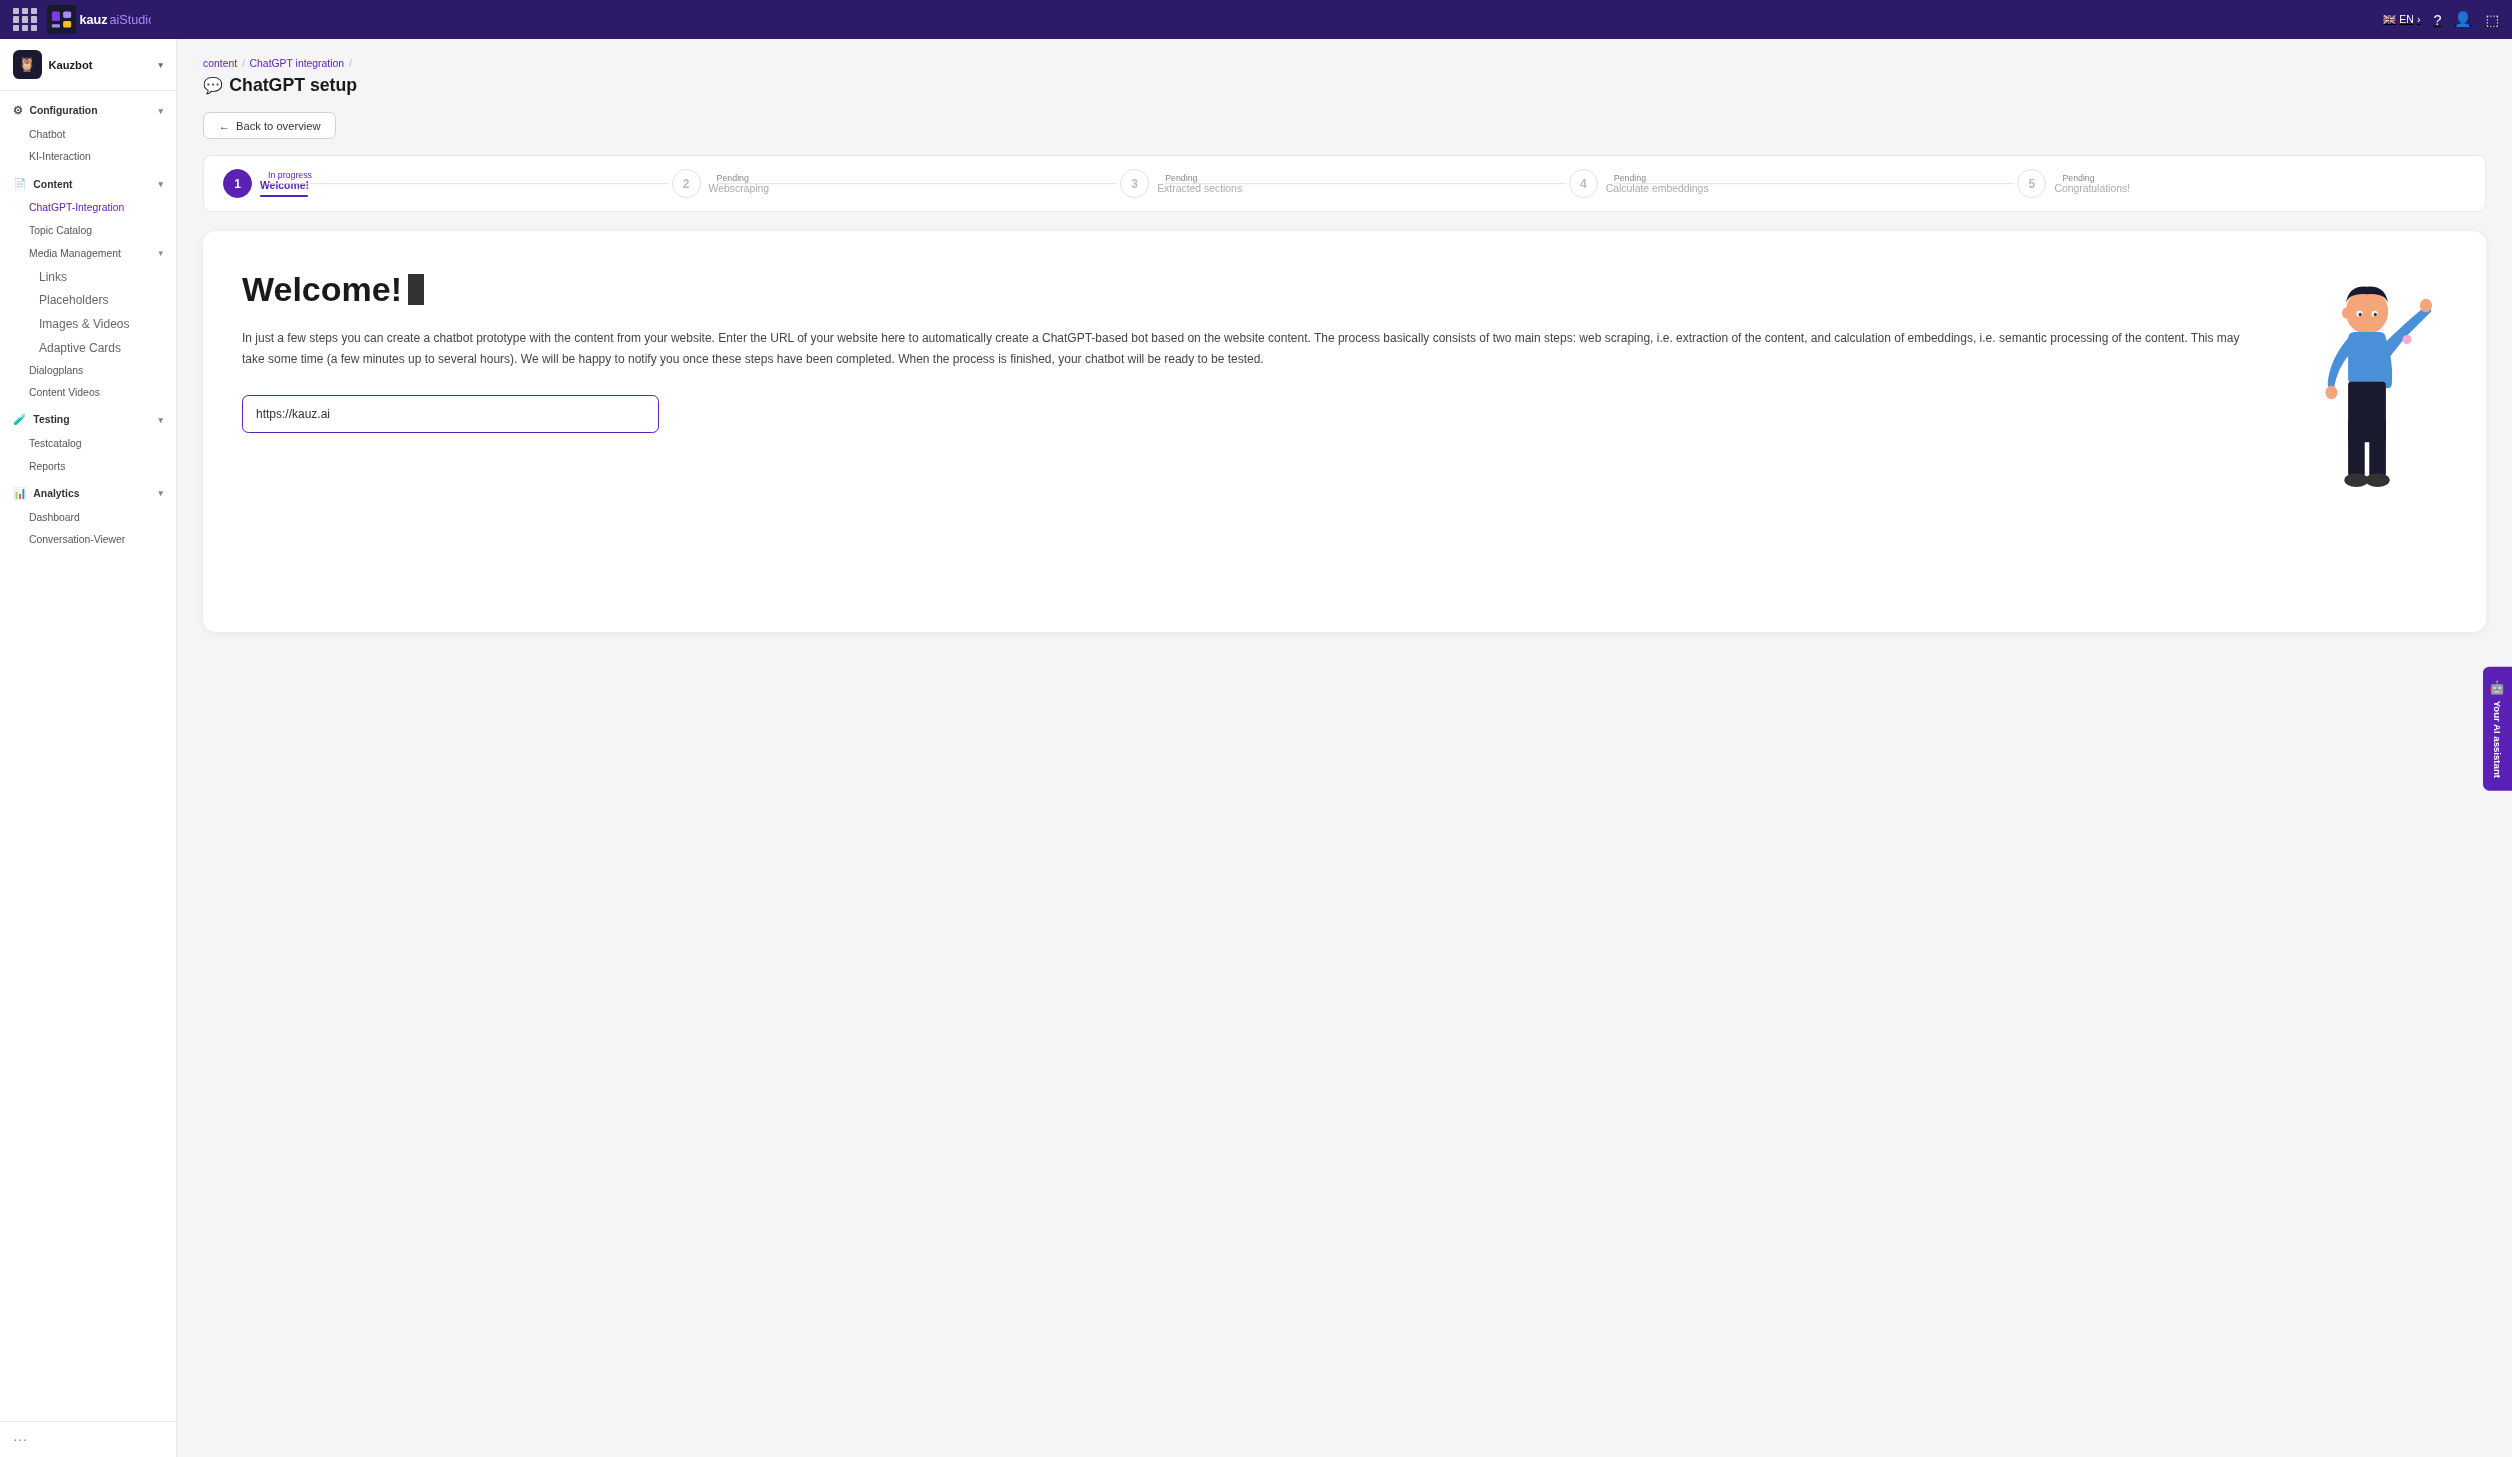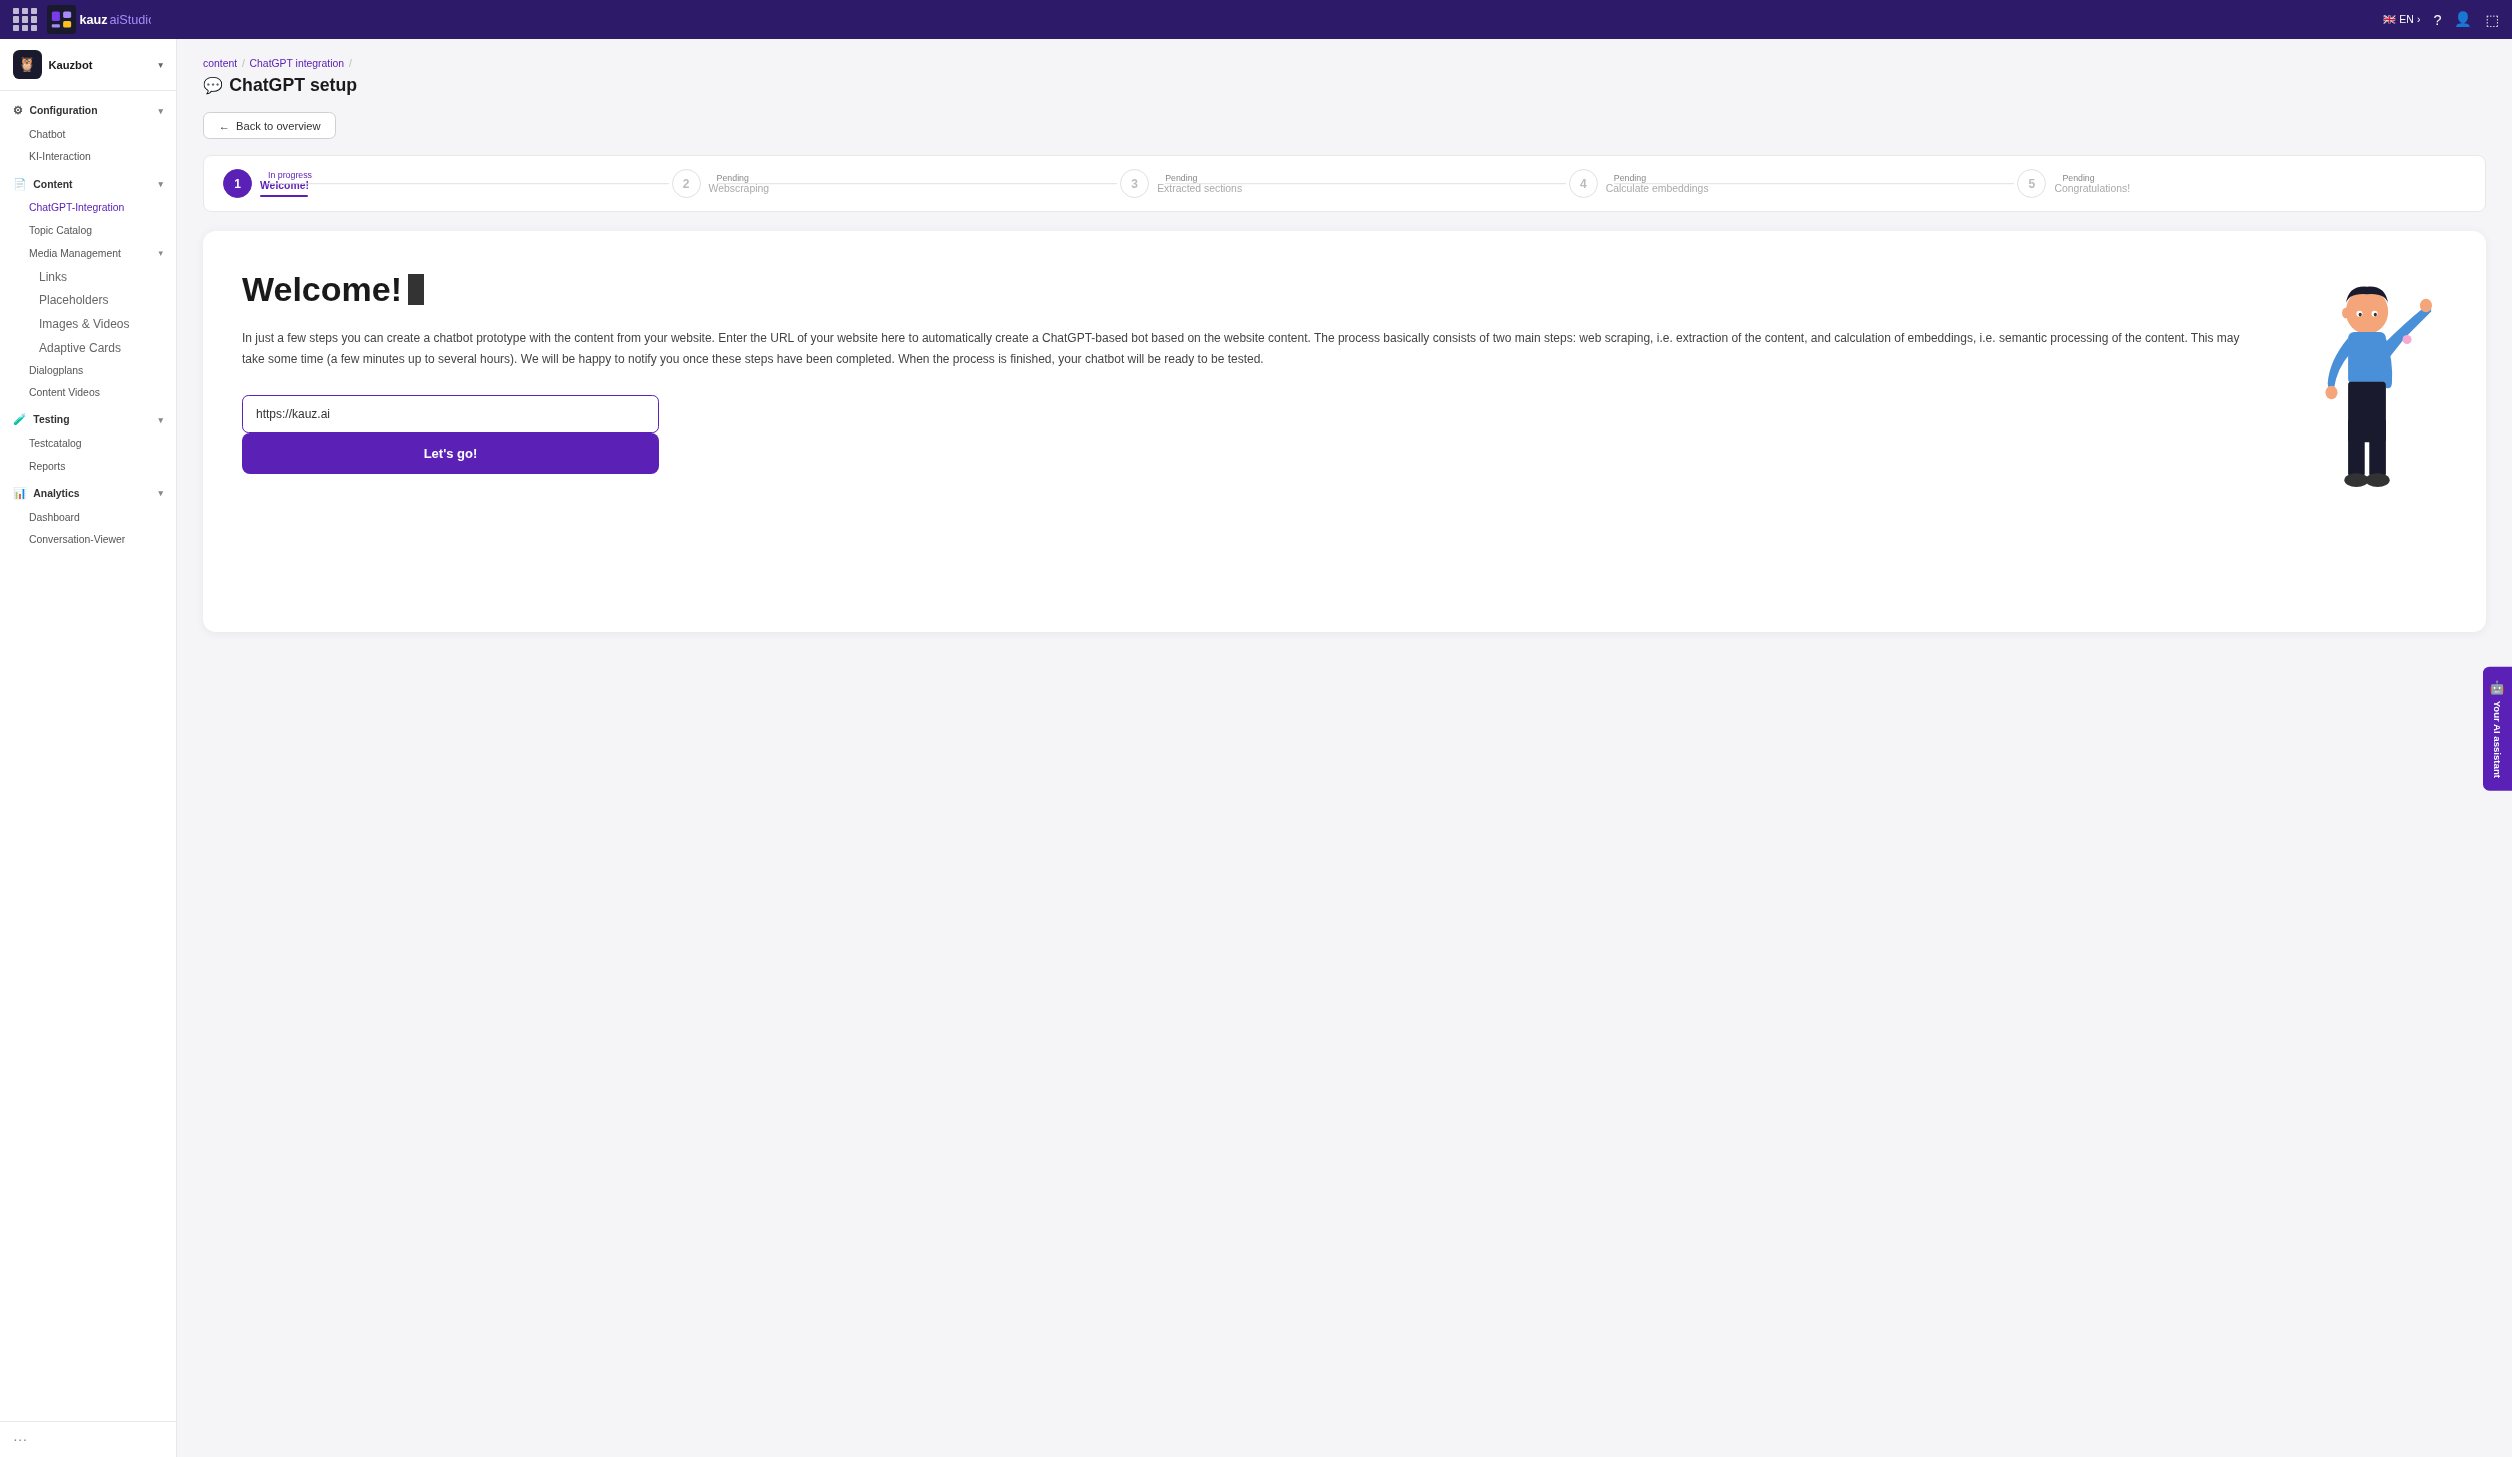--- a/index.html
+++ b/index.html
@@ -7,20 +7,21 @@
 
     
     .topbar {
       background: #2d1b69;
       height: 39px;
       display: flex;
       align-items: center;
       padding: 0 13px;
       justify-content: space-between;
       flex-shrink: 0;
+      text-decoration: underline;
     }
     .topbar-left { display: flex; align-items: center; gap: 9.6px; }
     .topbar-grid { display: grid; grid-template-columns: repeat(3, 6.4px); grid-template-rows: repeat(3, 6.4px); gap: 2.4px; cursor: pointer; }
     .topbar-grid span { width: 6.4px; height: 6.4px; background: rgba(255,255,255,0.7); border-radius: 0.8px; display: block; }
     .topbar-logo { display: flex; align-items: center; gap: 3.2px; }
     .logo-icon { width: 29px; height: 29px; }
     .topbar-right { display: flex; align-items: center; gap: 13px; color: white; }
     .topbar-lang { display: flex; align-items: center; gap: 3.2px; font-size: 10.4px; color: white; cursor: pointer; }
 
     
@@ -441,23 +442,20 @@
 
     
     <div class="welcome-card">
       <div class="welcome-content">
         <div class="welcome-title">
           <span>Welcome!</span>
           <span class="title-cursor"></span>
         </div>
         <p class="welcome-description">In just a few steps you can create a chatbot prototype with the content from your website. Enter the URL of your website here to automatically create a ChatGPT-based bot based on the website content. The process basically consists of two main steps: web scraping, i.e. extraction of the content, and calculation of embeddings, i.e. semantic processing of the content. This may take some time (a few minutes up to several hours). We will be happy to notify you once these steps have been completed. When the process is finished, your chatbot will be ready to be tested.</p>
         <input class="url-input" type="text" value="https://kauz.ai" placeholder="https://kauz.ai" style="">
-        <button class="lets-go-btn">
-          <span>Let's go!</span>
-        </button>
       </div>
 
       <div class="welcome-illustration">
         <svg class="person-svg" viewBox="0 0 180 340" fill="none" xmlns="http://www.w3.org/2000/svg">
 
           <path d="M110 100 Q140 70 165 50 Q175 45 175 55 Q165 65 140 90 L120 115 Z" fill="#4a90d9"></path>
 
           <ellipse cx="90" cy="55" rx="28" ry="30" fill="#f4a57a"></ellipse>
 
           <path d="M62 45 Q65 20 90 22 Q115 20 118 45 Q115 30 90 32 Q65 30 62 45Z" fill="#1a1a2e"></path>

